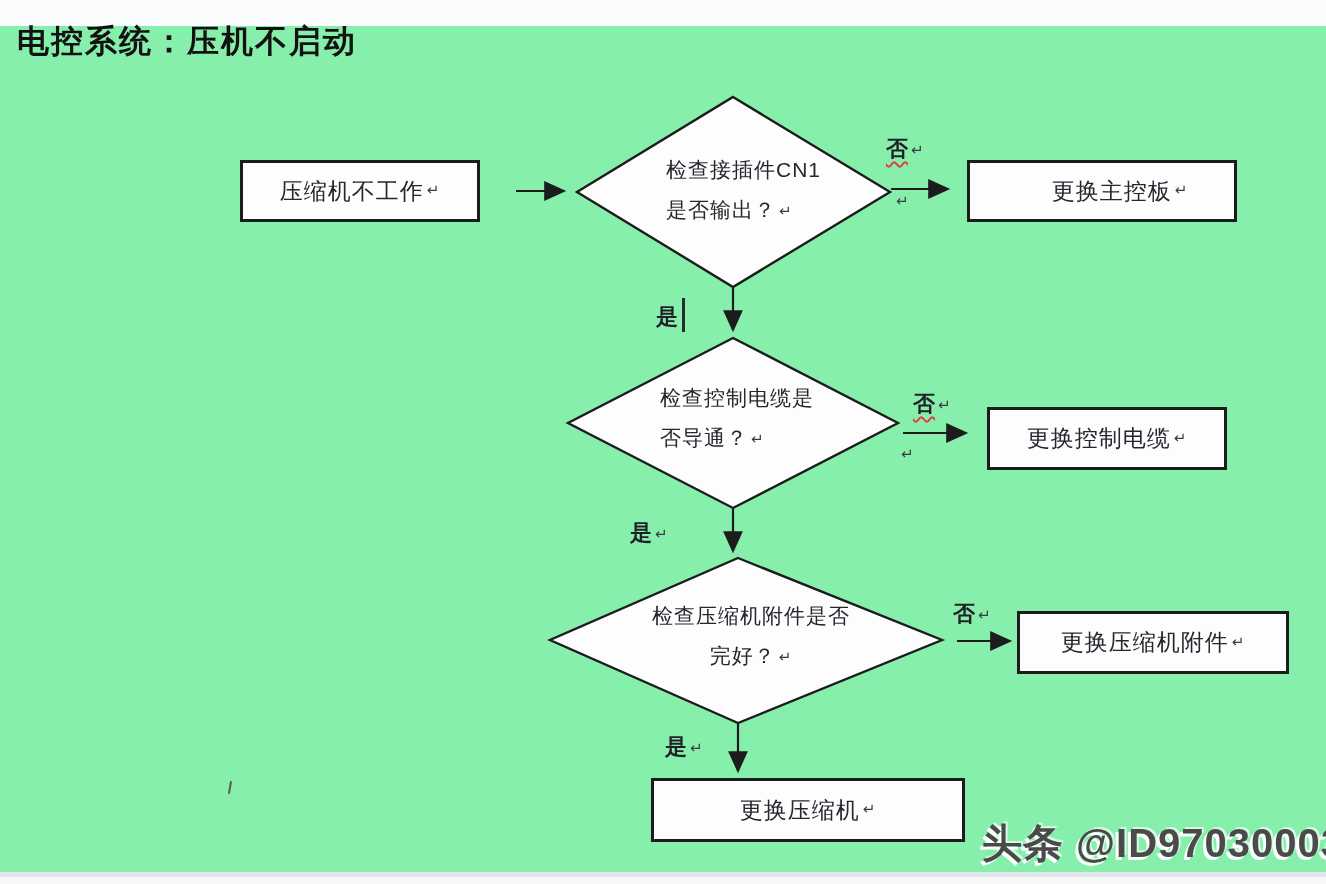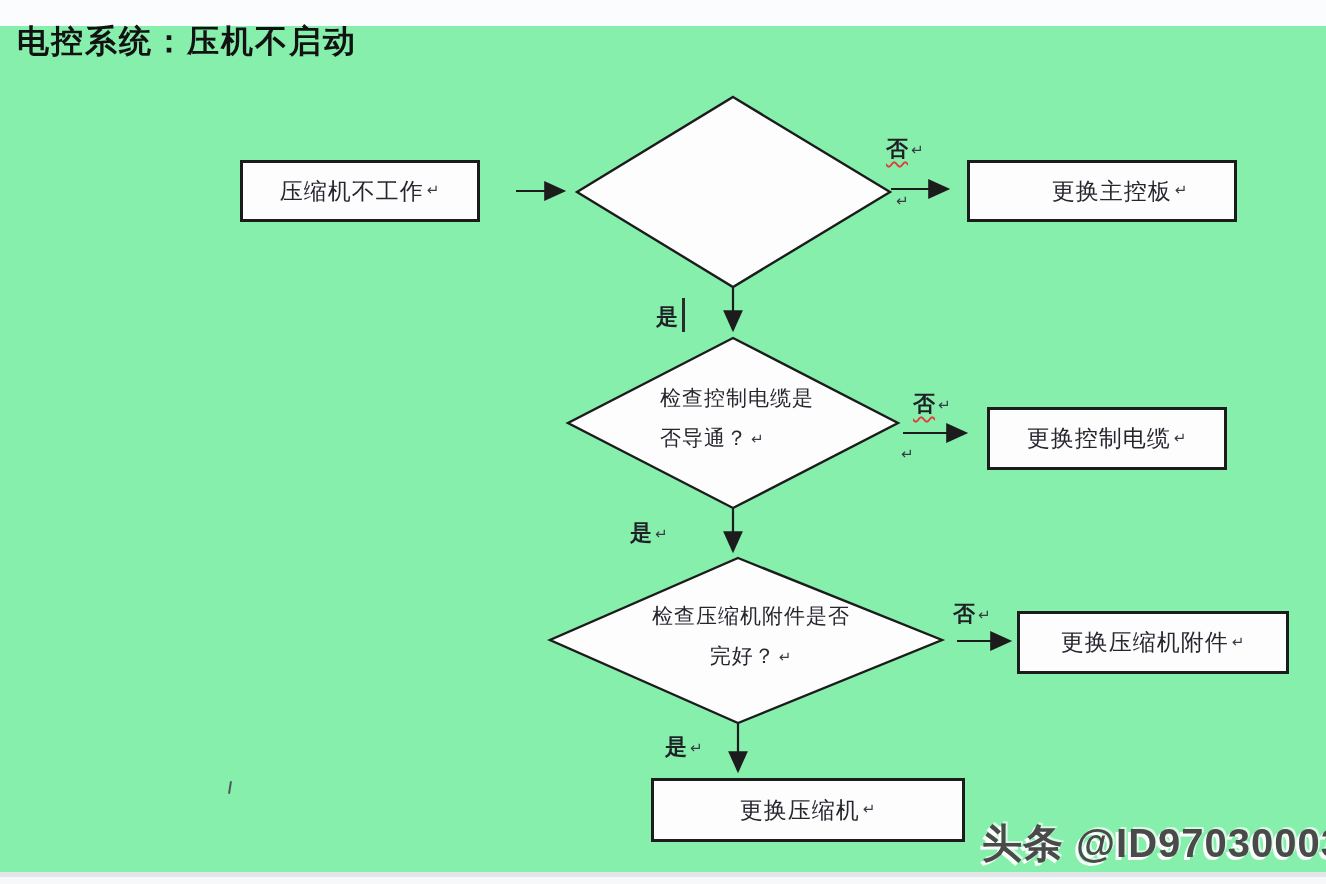--- a/index.html
+++ b/index.html
@@ -94,20 +94,24 @@
   </div>
   <div class="box" style="left:1017px;top:611px;width:272px;height:63px;">
     <span>更换压缩机附件</span>
       <span class="ret">↵</span>
   </div>
   <div class="box" style="left:651px;top:778px;width:314px;height:64px;">
     <span>更换压缩机</span>
       <span class="ret">↵</span>
   </div>
 
+  <div class="dtext" style="left:666px;top:150px;">
+    <div>检查接插件CN1</div>
+    <div><span>是否输出？</span><span class="ret">↵</span></div>
+  </div>
   <div class="dtext" style="left:660px;top:378px;">
     <div>检查控制电缆是</div>
     <div><span>否导通？</span><span class="ret">↵</span></div>
   </div>
   <div class="dtext" style="left:652px;top:596px;text-align:center;">
     <div>检查压缩机附件是否</div>
     <div><span>完好？</span><span class="ret">↵</span></div>
   </div>
 
   <div class="elabel" style="left:886px;top:134px;">

